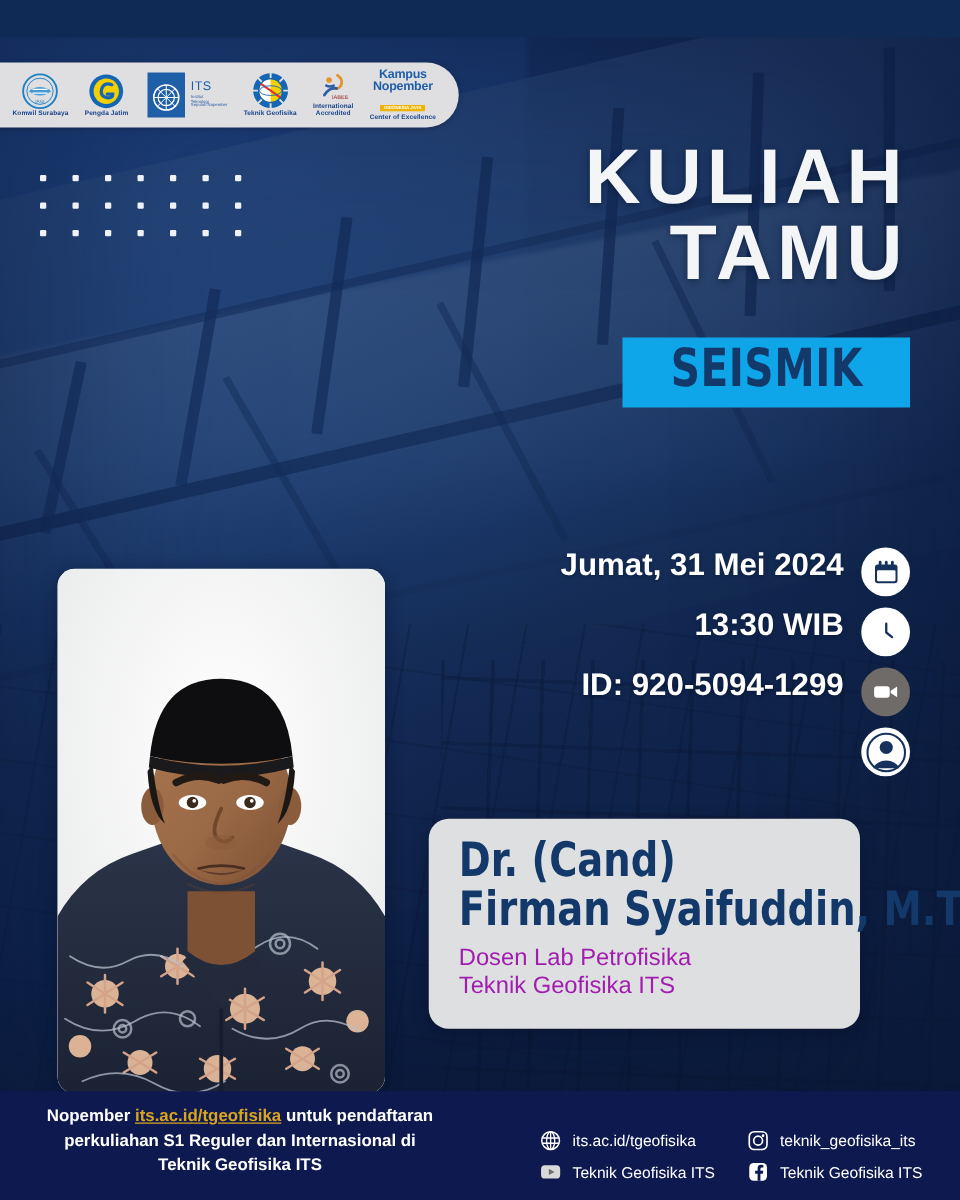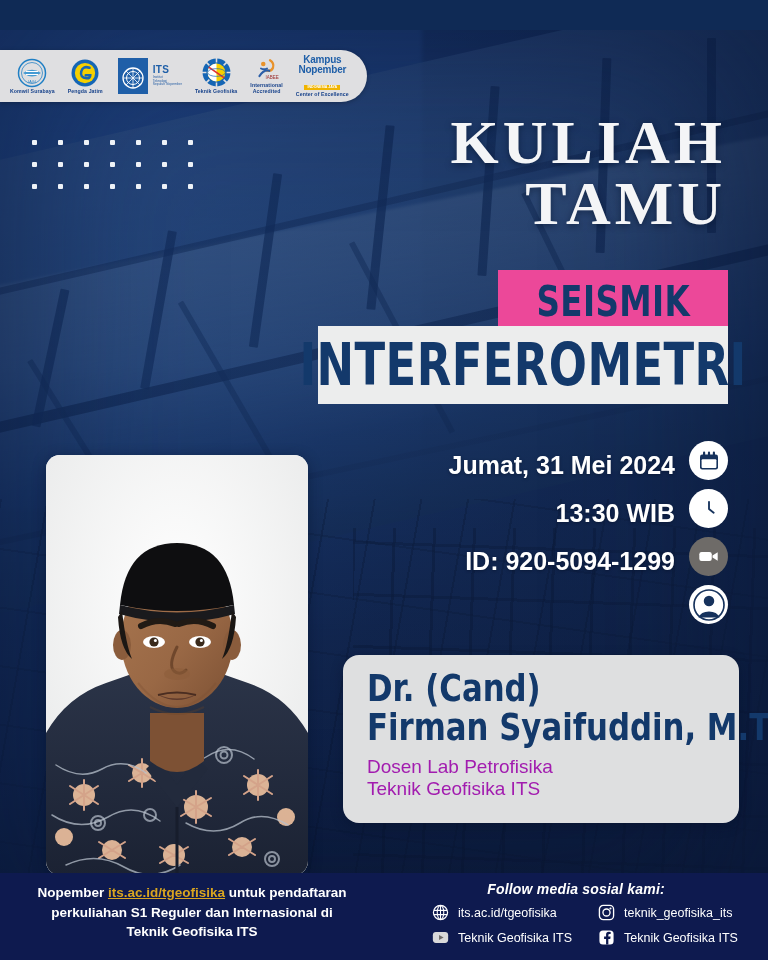--- a/index.html
+++ b/index.html
@@ -112,35 +112,35 @@
   .dots{
     position:absolute;left:32px;top:140px;
     display:grid;grid-template-columns:repeat(7,26px);grid-template-rows:repeat(3,22px);
   }
   .dot{width:5px;height:5px;background:#eef2f7;border-radius:1px;}
 
   
   .headline{
     position:absolute;right:42px;top:112px;
     text-align:right;
-    font-family:Liberation Serif, serif;
+    font-family:Liberation Sans, sans-serif;
     color:#f4f5f7;
     font-weight:bold;
     font-size:62px;
     line-height:.98;
     letter-spacing:4px;
     text-shadow:0 2px 6px rgba(6,18,42,.55);
   }
   .headline .l2{display:block;}
 
   
   .subj1{
     position:absolute;left:498px;top:270px;width:230px;height:56px;
-    background:#ec4899;
-    display:flex;align-items:flex-end;justify-content:center;
+    background:#0ea5e9;
+    display:flex;align-items:flex-start;justify-content:center;
   }
   .subj2{
     position:absolute;left:318px;top:326px;width:410px;height:78px;
     background:#eceded;
     display:flex;align-items:center;justify-content:center;
   }
   .subj-txt{
     font-family:"Liberation Sans Narrow","DejaVu Sans Condensed","Liberation Sans", sans-serif;
     color:#13396b;
     font-weight:bold;
@@ -151,21 +151,21 @@
   .subj1 .subj-txt{font-size:42px;}
   .subj2 .subj-txt{font-size:58px;}
 
   
   .details{
     position:absolute;right:40px;top:438px;
     width:340px;
     display:flex;flex-direction:column;gap:6px;
   }
   .detail-row{
-    display:flex;align-items:flex-end;justify-content:flex-end;gap:14px;
+    display:flex;align-items:flex-start;justify-content:flex-end;gap:14px;
     height:42px;
   }
   .detail-text{
     color:#ffffff;font-size:25px;font-weight:bold;white-space:nowrap;
     text-shadow:0 1px 3px rgba(5,16,38,.5);
   }
   .detail-icon{
     width:39px;height:39px;border-radius:50%;
     display:flex;align-items:center;justify-content:center;
     flex:0 0 39px;
@@ -176,21 +176,21 @@
   
   .portrait{
     position:absolute;left:46px;top:455px;width:262px;height:420px;
     border-radius:14px;overflow:hidden;background:#f2f3f3;
     box-shadow:0 3px 14px rgba(5,16,40,.45);
   }
   .portrait svg{display:block;width:100%;height:100%;}
 
   
   .speaker-card{
-    position:absolute;left:343px;top:655px;width:396px;height:168px;
+    position:absolute;left:343px;top:655px;width:345px;height:168px;
     background:#dedfe0;
     border-radius:16px;
     box-shadow:0 3px 12px rgba(5,16,40,.40);
     padding:14px 20px 0 24px;
     box-sizing:border-box;
   }
   .sp-name{
     font-family:"Liberation Sans Narrow","DejaVu Sans Condensed","Liberation Sans", sans-serif;
     color:#13396b;font-weight:bold;font-size:38px;line-height:1.02;
     transform:scaleX(.9);transform-origin:left center;white-space:nowrap;
@@ -284,21 +284,21 @@
     </div>
 
     <div class="logo-item" style="flex-direction:row;gap:3px;">
       <svg class="logo-mark" width="34" height="40" viewBox="0 0 34 40">
         <rect x="2" y="2" width="30" height="36" fill="#1f5fa8"></rect>
         <circle cx="17" cy="22" r="10" fill="none" stroke="#ffffff" stroke-width="1.3"></circle>
         <circle cx="17" cy="22" r="6.5" fill="none" stroke="#ffffff" stroke-width="1"></circle>
         <path d="M17 12 v20 M7 22 h20 M10 15 L24 29 M24 15 L10 29" stroke="#ffffff" stroke-width=".8"></path>
       </svg>
       <div style="display:flex;flex-direction:column;justify-content:center;line-height:1;">
-        <div style="font-size:10px;font-weight:bold;color:#1f5fa8;letter-spacing:.3px;">ITS</div>
+        <div style="font-size:10px;font-weight:normal;color:#1f5fa8;letter-spacing:.3px;">ITS</div>
         <div style="font-size:3.4px;color:#2d63a6;margin-top:1px;">Institut</div>
         <div style="font-size:3.4px;color:#2d63a6;">Teknologi</div>
         <div style="font-size:3.4px;color:#2d63a6;">Sepuluh Nopember</div>
       </div>
     </div>
 
     <div class="logo-item">
       <svg class="logo-mark" width="31" height="31" viewBox="0 0 40 40">
         <g fill="#1566b5">
           <circle cx="20" cy="20" r="18"></circle>
@@ -361,23 +361,20 @@
       <span class="dot"></span>
   </div>
 
   <div class="headline">
     <span class="l1">KULIAH</span>
     <span class="l2">TAMU</span>
   </div>
 
   <div class="subj1">
     <span class="subj-txt">SEISMIK</span>
-  </div>
-  <div class="subj2">
-    <span class="subj-txt">INTERFEROMETRI</span>
   </div>
 
   <div class="details">
 
     <div class="detail-row">
       <span class="detail-text">Jumat, 31 Mei 2024</span>
       <span class="detail-icon">
         <svg width="24" height="24" viewBox="0 0 24 24">
           <rect x="3" y="5.5" width="18" height="15" rx="2.2" fill="#16325c"></rect>
           <rect x="4.6" y="10.2" width="14.8" height="8.8" rx="1" fill="#ffffff"></rect>
@@ -528,21 +525,20 @@
 
   <div class="footer-band"></div>
 
   <div class="footer-left">
     <div><span>Nopember </span><span class="link">its.ac.id/tgeofisika</span><span> untuk pendaftaran</span></div>
     <div>perkuliahan S1 Reguler dan Internasional di</div>
     <div>Teknik Geofisika ITS</div>
   </div>
 
   <div class="footer-right">
-    <div class="follow-title">Follow media sosial kami:</div>
     <div class="social-grid">
 
       <div class="social-item">
         <svg class="social-ic" viewBox="0 0 24 24">
           <circle cx="12" cy="12" r="10" fill="none" stroke="#ffffff" stroke-width="1.7"></circle>
           <ellipse cx="12" cy="12" rx="4.6" ry="10" fill="none" stroke="#ffffff" stroke-width="1.5"></ellipse>
           <path d="M2.6 9 h18.8 M2.6 15 h18.8 M12 2 v20" stroke="#ffffff" stroke-width="1.5" fill="none"></path>
         </svg>
         <span class="social-label">its.ac.id/tgeofisika</span>
       </div>

